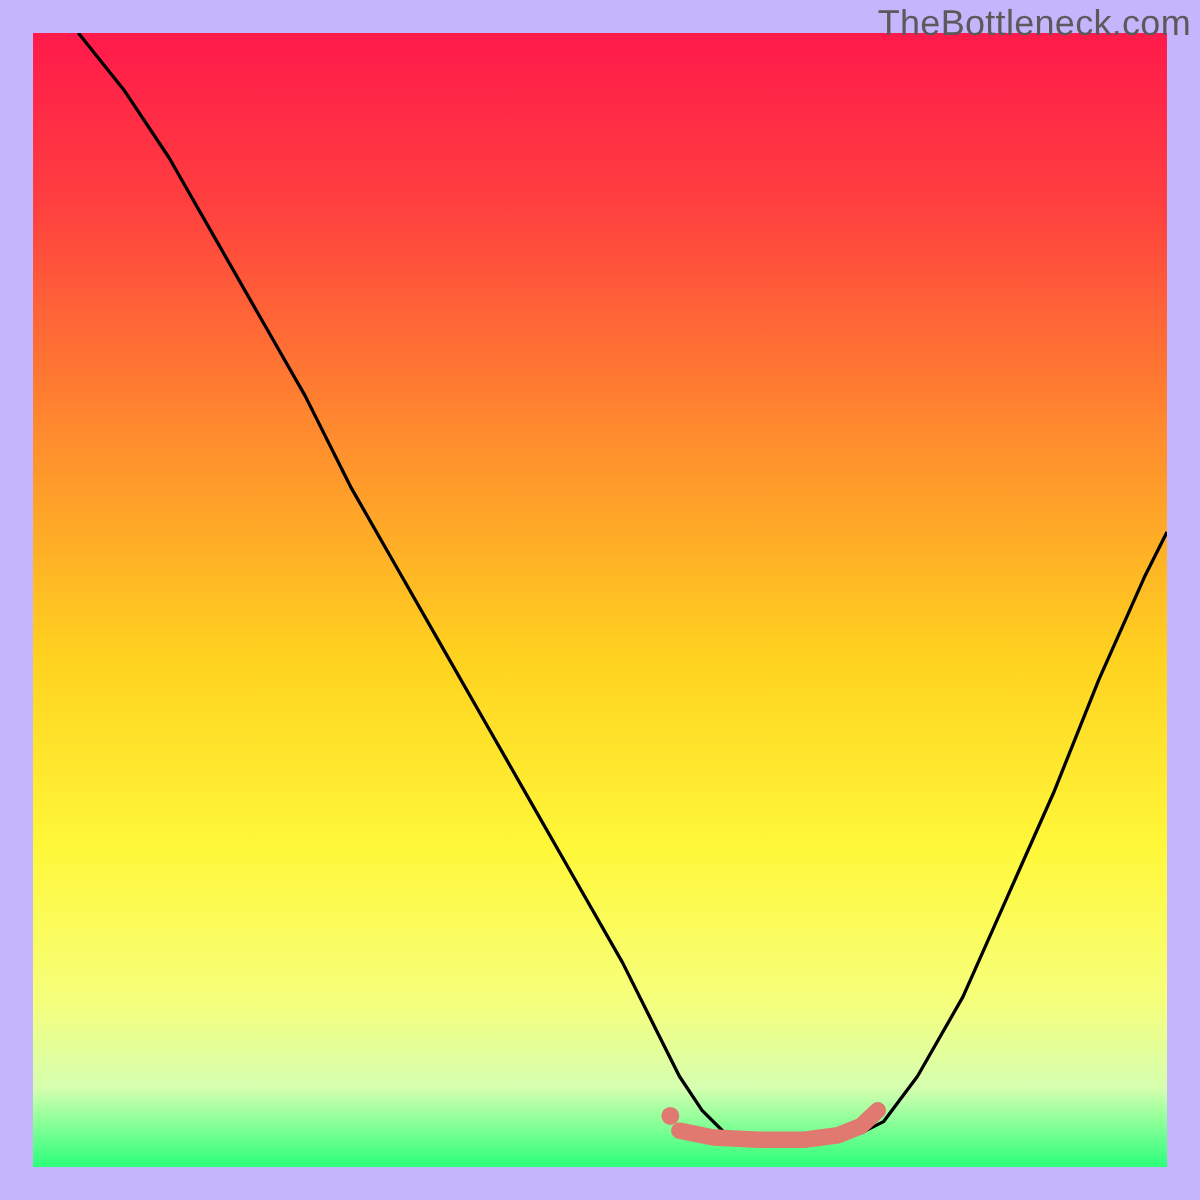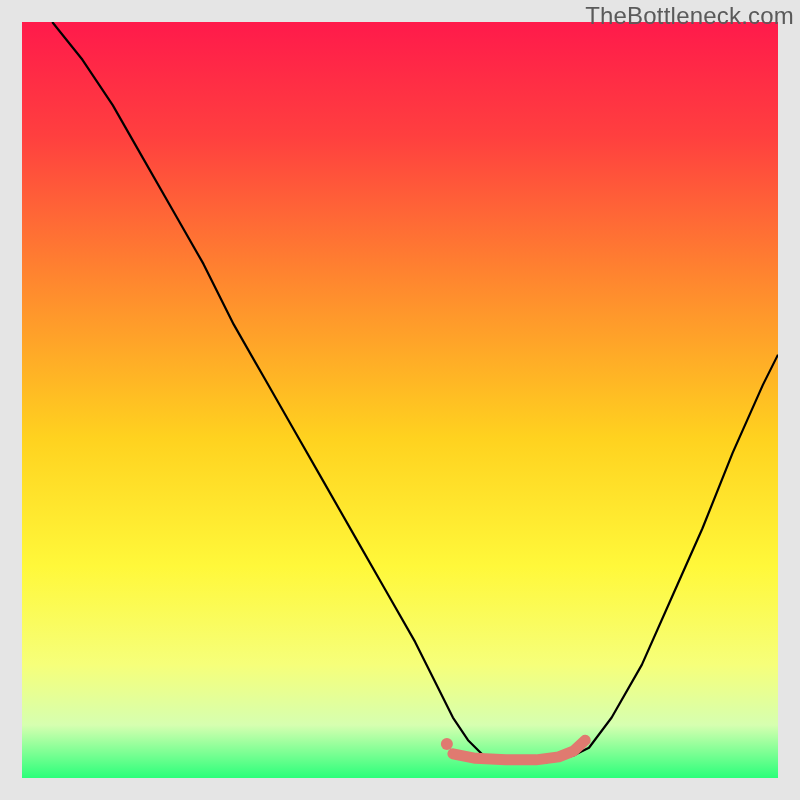--- a/index.html
+++ b/index.html
@@ -7,21 +7,21 @@
     padding: 0;
     width: 800px;
     height: 800px;
     background: #000;
     font-family: Arial, Helvetica, sans-serif;
   }
   .frame {
     position: relative;
     width: 800px;
     height: 800px;
-    background: #e5e5e5;
+    background: #c4b5fd;
   }
   .plot {
     position: absolute;
     left: 22px;
     top: 22px;
     width: 756px;
     height: 756px;
     overflow: hidden;
   }
   .watermark {

